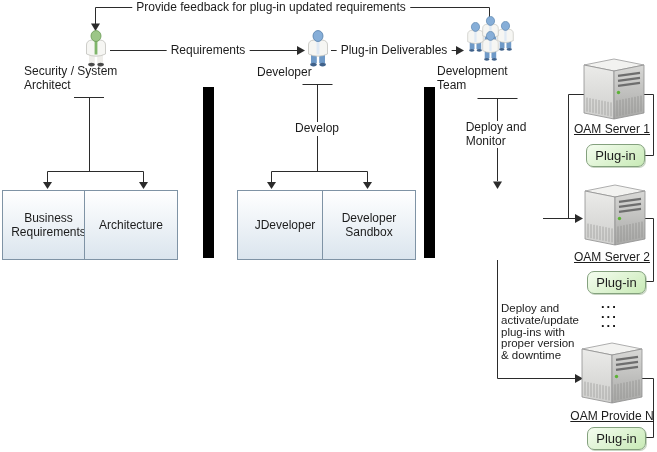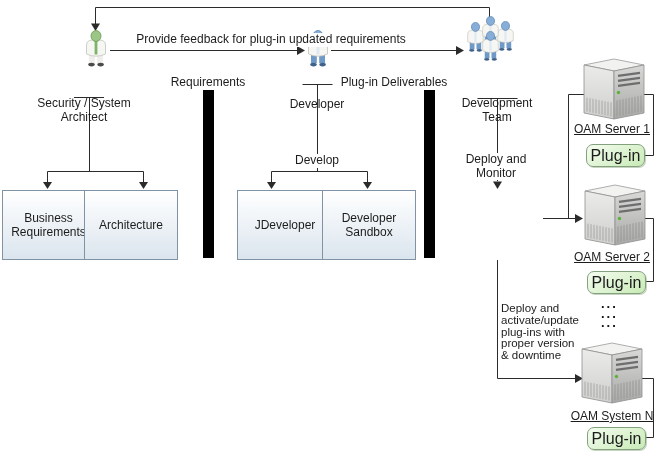--- a/index.html
+++ b/index.html
@@ -1,29 +1,29 @@
 <!DOCTYPE html>
 <html><head>
 <meta charset="utf-8">
 <style>
   html,body{margin:0;padding:0;background:#fff;}
   .canvas{position:relative;width:657px;height:452px;background:#fff;overflow:hidden;
           font-family:"Liberation Sans",sans-serif;font-size:12px;color:#1c1c1c;}
   svg.lines{position:absolute;left:0;top:0;z-index:0;}
   .icon{position:absolute;z-index:1;}
-  .lbl{position:absolute;z-index:2;text-align:center;white-space:pre-line;
-       line-height:13.5px;transform:translateX(-50%);margin-top:32px;}
+  .lbl{position:absolute;z-index:2;text-align:left;white-space:pre-line;
+       line-height:13.5px;transform:translateX(-50%);}
   .onln{background:#fff;padding:0 4px;white-space:nowrap;}
   .box{position:absolute;z-index:2;display:flex;align-items:center;justify-content:center;
        text-align:center;white-space:pre-line;line-height:14px;
        background:linear-gradient(#ffffff,#dbe5ee);border:1px solid #7f93a5;
        box-shadow:inset 0 1px 0 #ffffff;}
   .box.admin{background:linear-gradient(#f2f8fc,#d2e2f0);border-color:#7490ab;}
   .plugin{position:absolute;z-index:2;width:57px;height:21px;display:flex;align-items:center;
-          justify-content:center;font-size:16px;border-radius:7px;
+          justify-content:center;font-size:13px;border-radius:7px;
           background:linear-gradient(150deg,#f5fdf0,#c8eab6);border:1px solid #84a17e;
           box-shadow:1px 1px 0 rgba(130,160,120,.45);}
   .bar{position:absolute;z-index:2;width:11px;height:171px;background:#000;}
   .note{position:absolute;z-index:2;left:501px;top:303px;width:94px;text-align:left;
         line-height:11.8px;font-size:11.5px;white-space:pre-line;}
   .dots{position:absolute;z-index:2;left:601px;top:299px;font-weight:bold;font-size:13px;
         line-height:9.5px;letter-spacing:2px;white-space:pre-line;color:#111;}
   .srv-lbl{position:absolute;z-index:2;transform:translateX(-50%);white-space:nowrap;text-decoration:underline;}
 </style>
 </head>
@@ -139,21 +139,21 @@
   <div class="srv-lbl" style="left:612px;top:250px">OAM Server 2</div>
   <div class="plugin" style="left:587px;top:271px">Plug-in</div>
 
   <div class="dots">...
 ...
 ...</div>
 
   <svg class="icon" style="left:580px;top:339px" width="64" height="66" viewBox="0 0 64 66">
       <use href="#server"></use>
     </svg>
-  <div class="srv-lbl" style="left:612px;top:409px">OAM System N</div>
+  <div class="srv-lbl" style="left:612px;top:409px">OAM Provide N</div>
   <div class="plugin" style="left:587px;top:427px">Plug-in</div>
 
   <div class="note">Deploy and
 activate/update
 plug-ins with
 proper version
 &amp; downtime</div>
 
 </div>
 

